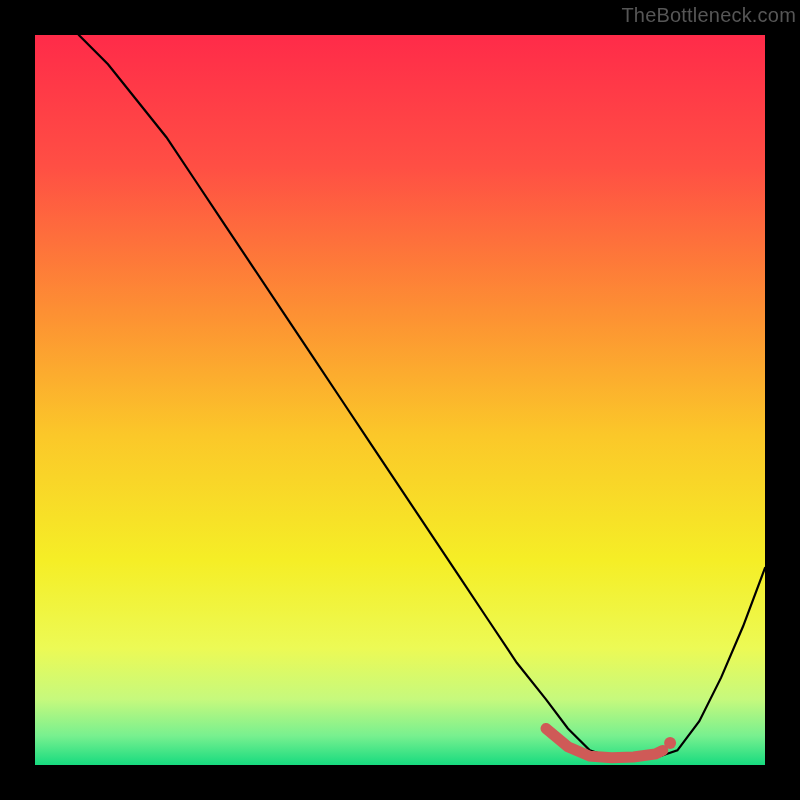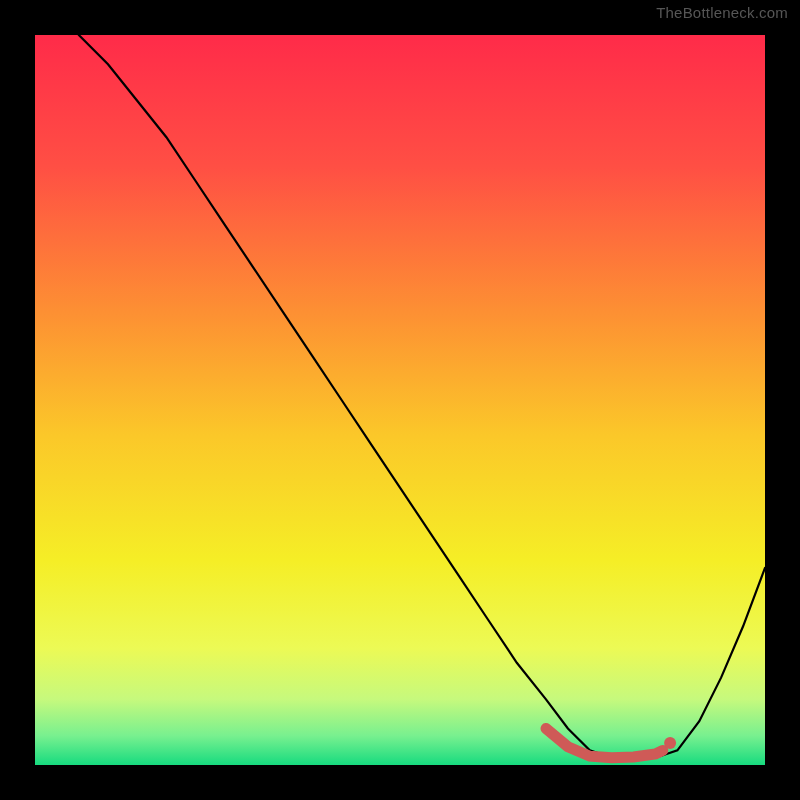--- a/index.html
+++ b/index.html
@@ -12,23 +12,23 @@
   }
   .frame {
     position: relative;
     width: 800px;
     height: 800px;
     background: #000;
   }
   .watermark {
     position: absolute;
     top: 4px;
-    right: 12px;
+    right: 4px;
     font-family: Arial, Helvetica, sans-serif;
-    font-size: 15px;
+    font-size: 20px;
     color: #565656;
     letter-spacing: 0.2px;
     user-select: none;
   }
   .plot-area {
     position: absolute;
     left: 35px;
     top: 35px;
     width: 730px;
     height: 730px;

